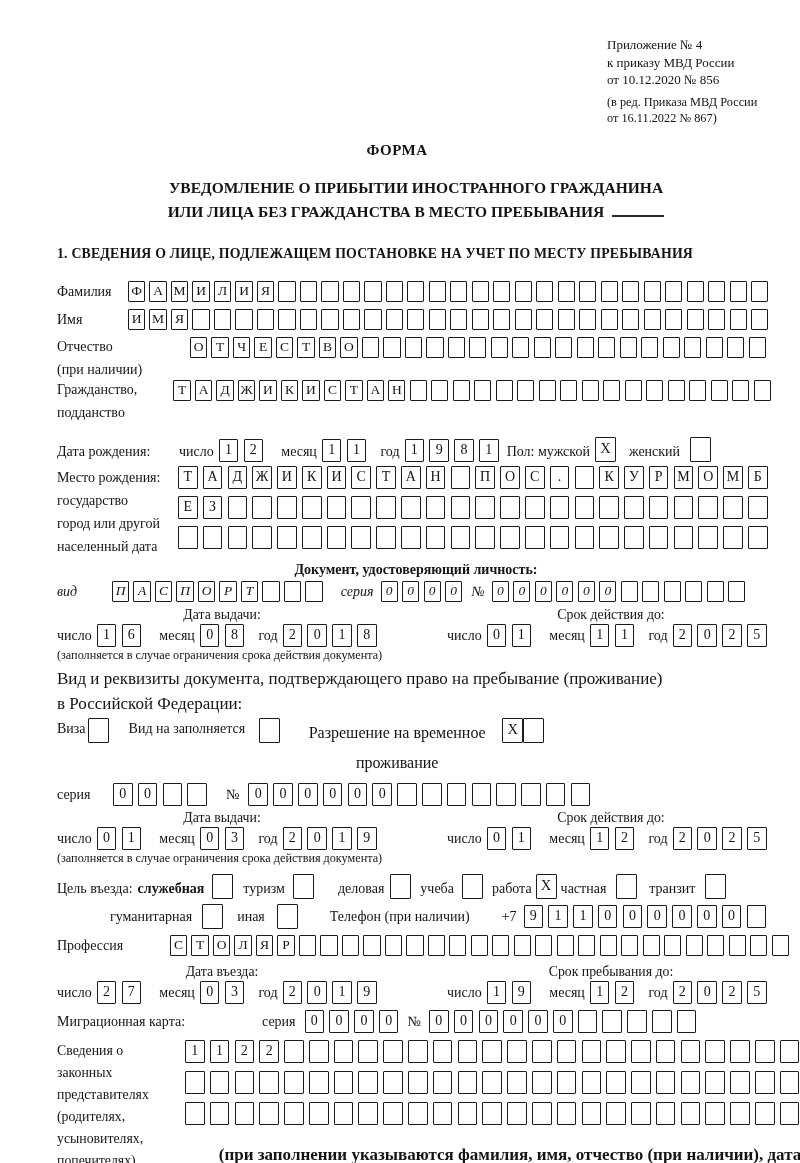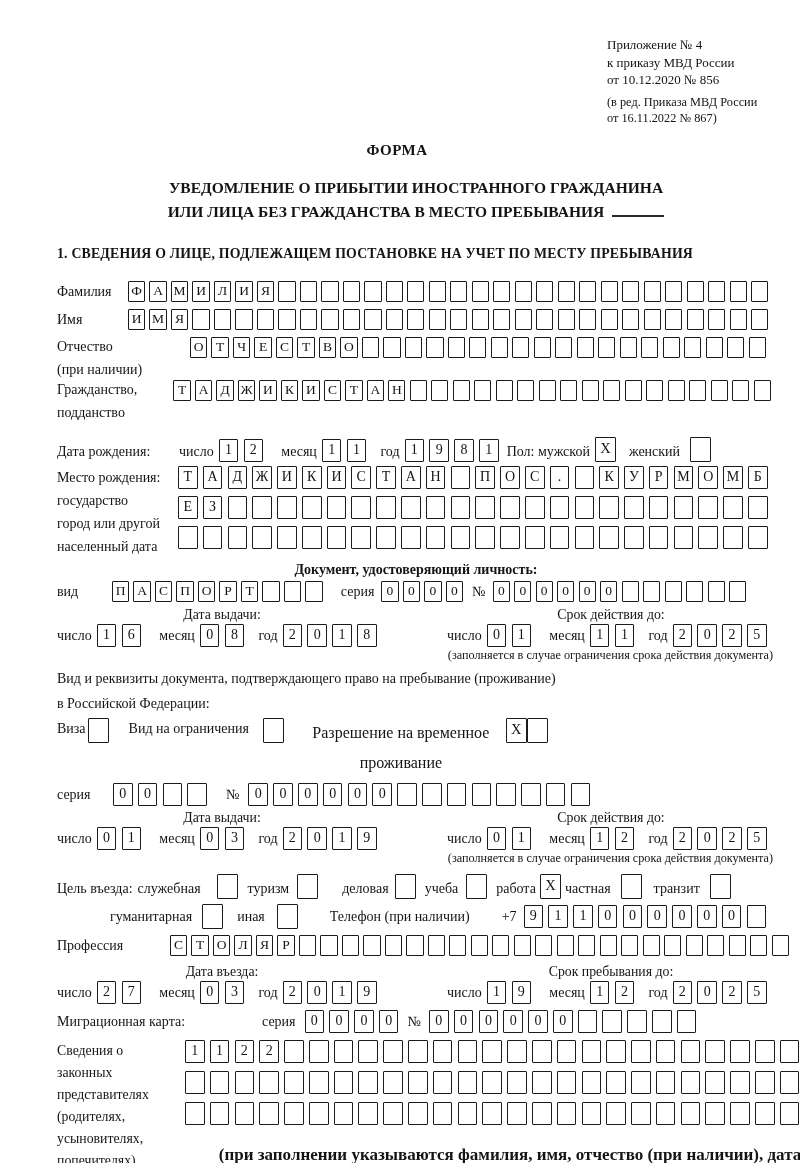--- a/index.html
+++ b/index.html
@@ -28,42 +28,42 @@
     border:1.6px solid #1b1b1b;border-radius:1px;
     text-align:center;font-size:13.5px;line-height:18px;
   }
   .big .cl{width:19.6px;height:23px;margin-right:5.2px;font-size:14px;line-height:20px;}
   .box{
     box-sizing:border-box;flex:none;display:inline-block;
     width:21px;height:25px;border:1.7px solid #1b1b1b;border-radius:1px;
     text-align:center;font-size:14.5px;line-height:21px;
   }
   .sm-note{font-size:12.2px;line-height:16px;}
-  .note-right{text-align:right;padding-right:2px;}
+  .note-right{padding-right:2px;}
   
   .datecols{display:flex;}
   .dcol1{width:390px;flex:none;}
   .dcol2{flex:1;}
   .dhead{text-align:center;font-size:13.8px;line-height:17px;}
   .dcol1 .dhead{width:330px;}
   .dline{display:flex;align-items:center;margin-top:1px;}
   .mlA{margin-left:13px;margin-right:5px;}
   .mlB{margin-left:9px;margin-right:5px;}
   .mrA{margin-right:5px;}
   
   .w-surname{width:71px;}
   .w-patr{width:133px;}
   .w-cit{width:118px;}
   .w-bp{width:121px;line-height:23px;font-size:14px;}
   .w-kind{width:55px;}
   .w-ser{width:56px;}
   .plabel{flex:none;text-align:center;font-size:16px;line-height:30px;}
   .reps-lbl{width:86px;flex:none;font-size:13.8px;line-height:22px;}
   .doc-header{margin-top:4px;text-align:center;font-weight:bold;font-size:14px;}
-  .intro{font-size:14px;line-height:18px;}
+  .intro{font-size:17px;line-height:18px;}
   .bp-row{margin-bottom:7px;}
   .reps-row{margin-bottom:8px;}
 </style>
 </head>
 <body>
 
 <div id="page">
 
   <div class="annex">
     <div>Приложение № 4</div>
@@ -337,21 +337,21 @@
           <span class="cl"></span>
           <span class="cl"></span>
           <span class="cl"></span>
           <span class="cl"></span>
         </div>
     </div>
   </div>
 
   <div class="doc-header">Документ, удостоверяющий личность:</div>
 
-  <div class="row" style="margin-top:3px;align-items:center;">
+  <div class="row" style="margin-top:3px;align-items:center;font-style:italic;">
     <div class="lbl w-kind">вид</div>
     <div class="cells">
         <span class="cl">П</span>
         <span class="cl">А</span>
         <span class="cl">С</span>
         <span class="cl">П</span>
         <span class="cl">О</span>
         <span class="cl">Р</span>
         <span class="cl">Т</span>
         <span class="cl"></span>
@@ -429,21 +429,21 @@
     </div>
   </div>
   <div class="sm-note note-right">(заполняется в случае ограничения срока действия документа)</div>
 
   <div class="intro" style="margin-top:7px;">Вид и реквизиты документа, подтверждающего право на пребывание (проживание)</div>
   <div class="intro" style="margin-top:7px;">в Российской Федерации:</div>
 
   <div class="row" style="margin-top:5px;">
     <span class="lbl">Виза</span>
     <span class="box" style="margin-left:2px;"></span>
-    <span class="lbl" style="margin-left:20px;margin-right:14px;">Вид на ограничения</span>
+    <span class="lbl" style="margin-left:20px;margin-right:14px;">Вид на заполняется</span>
     <span class="box"></span>
     <div class="plabel" style="width:190px;margin-left:22px;margin-right:10px;">Разрешение на временное проживание</div>
     <span class="box">X</span>
     <span class="box"></span>
   </div>
 
   <div class="row" style="margin-top:5px;align-items:center;">
     <div class="lbl w-ser">серия</div>
     <div class="cells big">
         <span class="cl">0</span>
@@ -513,21 +513,21 @@
             <span class="cl">2</span>
             <span class="cl">5</span>
           </span>
       </div>
     </div>
   </div>
   <div class="sm-note note-right">(заполняется в случае ограничения срока действия документа)</div>
 
   <div class="row" style="margin-top:8px;align-items:flex-end;">
     <span class="lbl" style="margin-right:5px;">Цель въезда:</span>
-    <span class="lbl" style="margin-right:16px;">служебная</span>
+    <span class="lbl" style="margin-right:8px;font-weight:bold;">служебная</span>
     <span class="box"></span>
     <span class="lbl" style="margin-left:10px;margin-right:8px;">туризм</span>
     <span class="box"></span>
     <span class="lbl" style="margin-left:24px;margin-right:6px;">деловая</span>
     <span class="box"></span>
     <span class="lbl" style="margin-left:9px;margin-right:8px;">учеба</span>
     <span class="box"></span>
     <span class="lbl" style="margin-left:9px;margin-right:4px;">работа</span>
     <span class="box">X</span>
     <span class="lbl" style="margin-left:4px;margin-right:10px;">частная</span>

